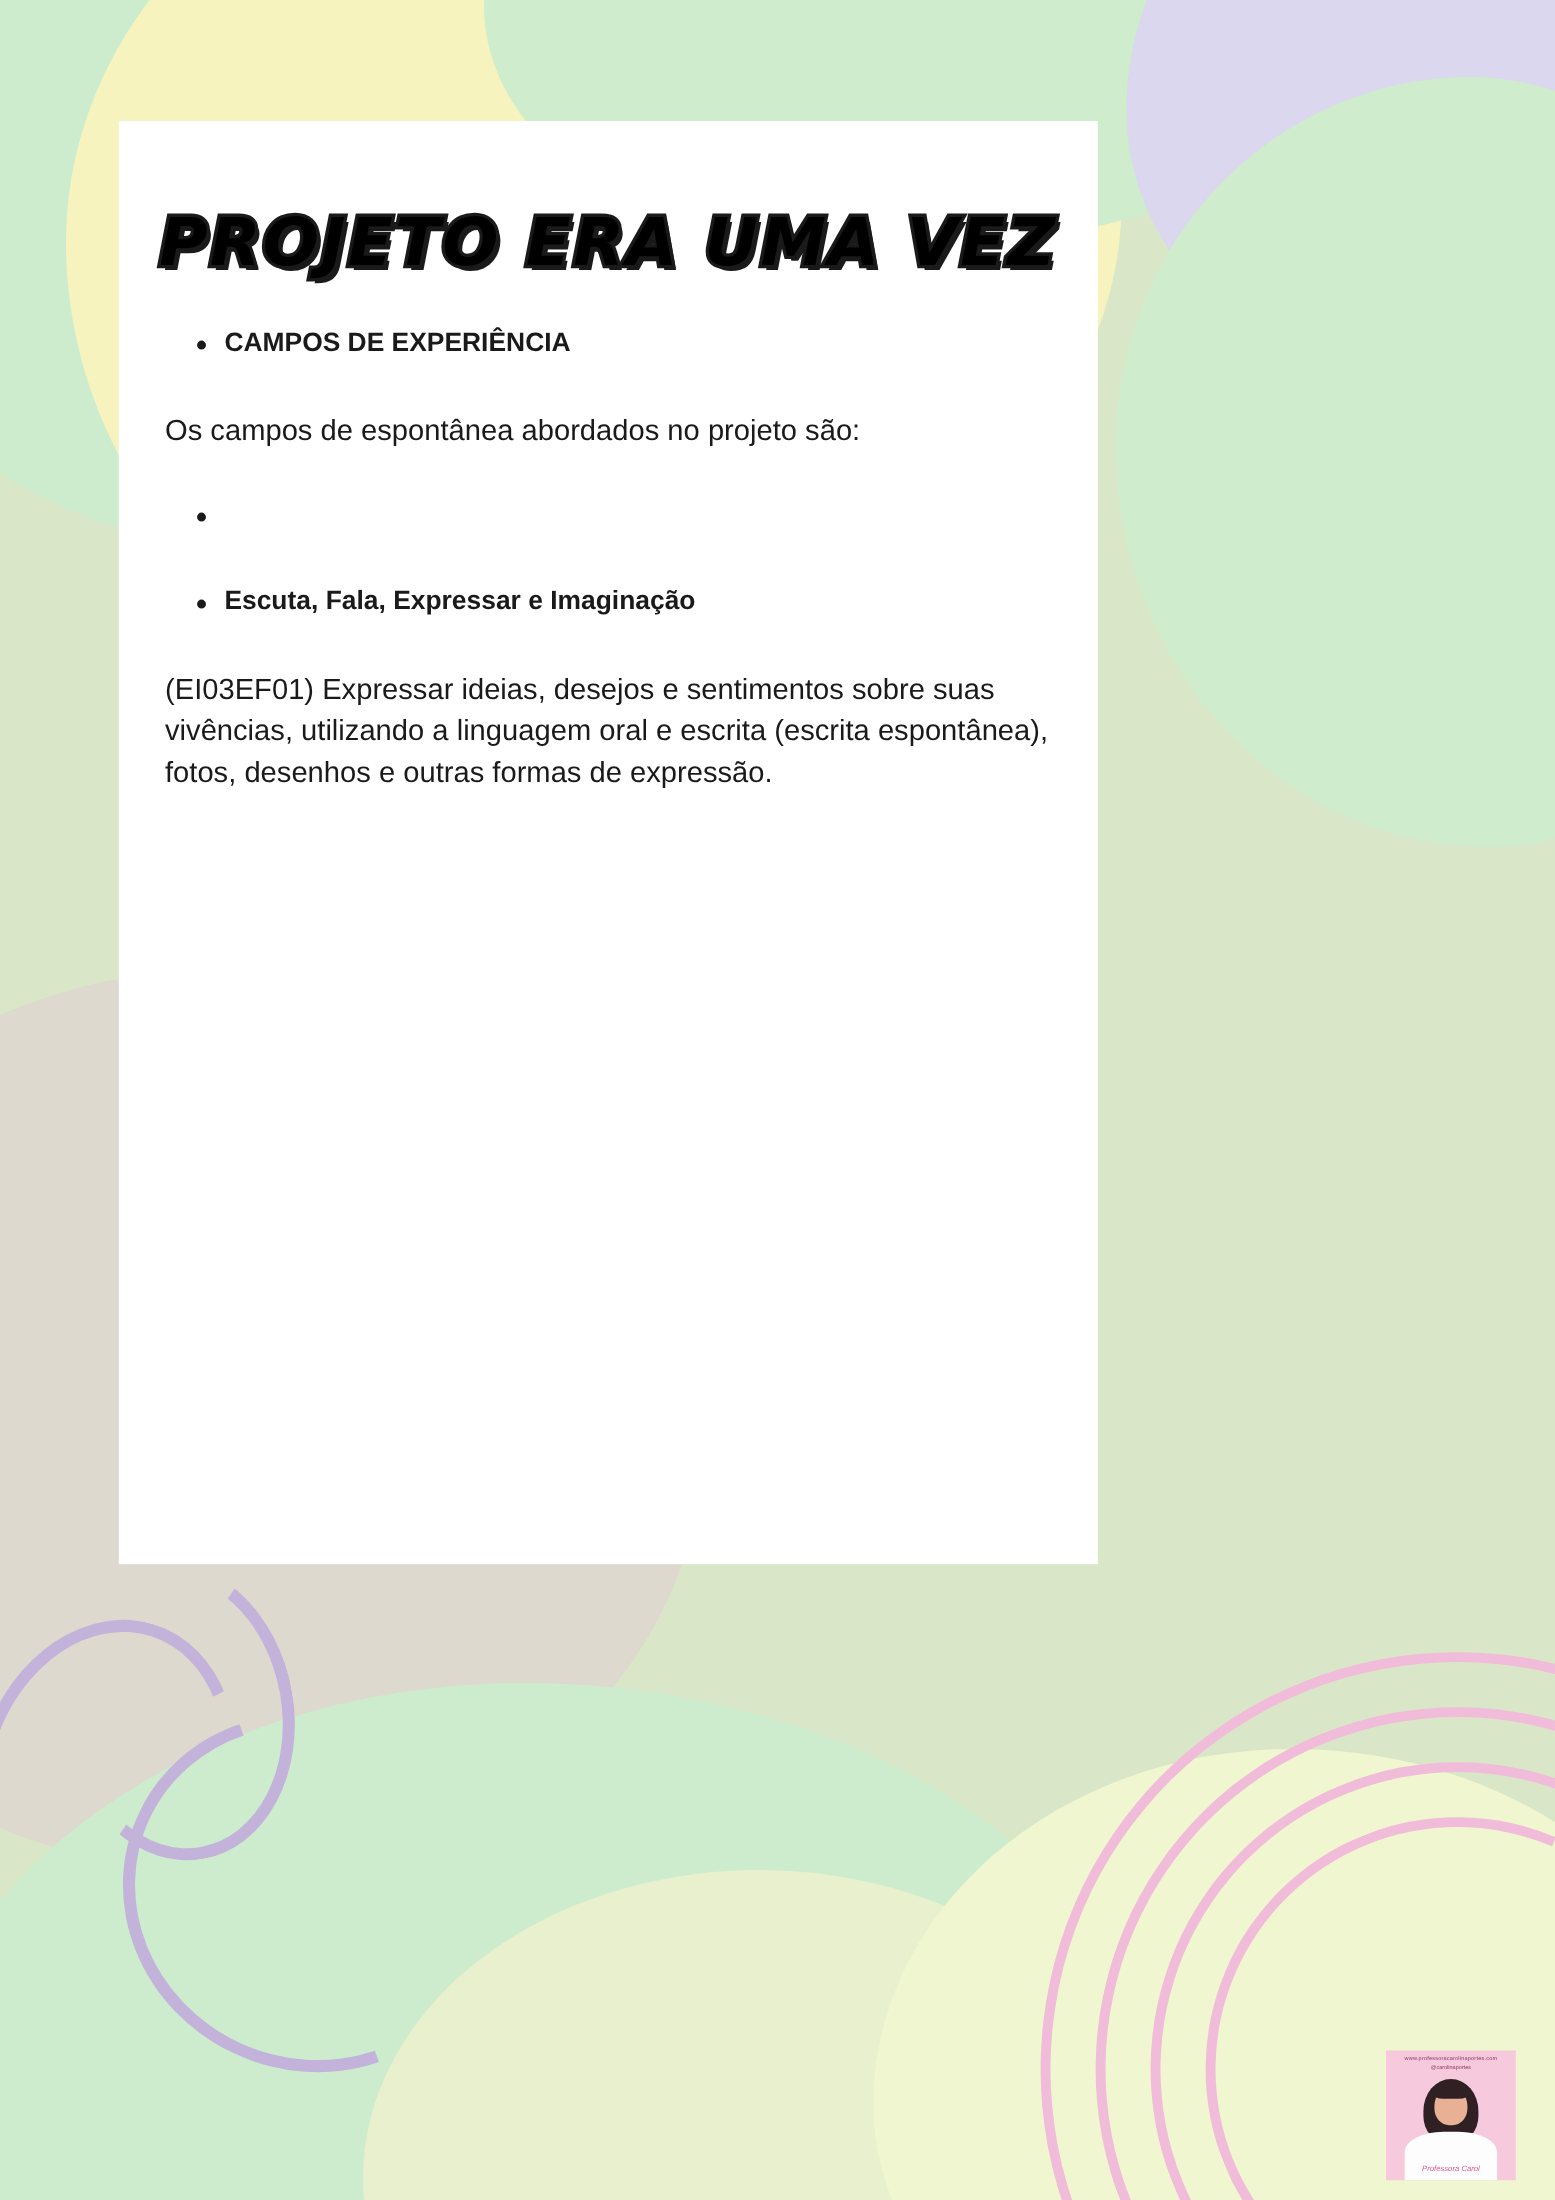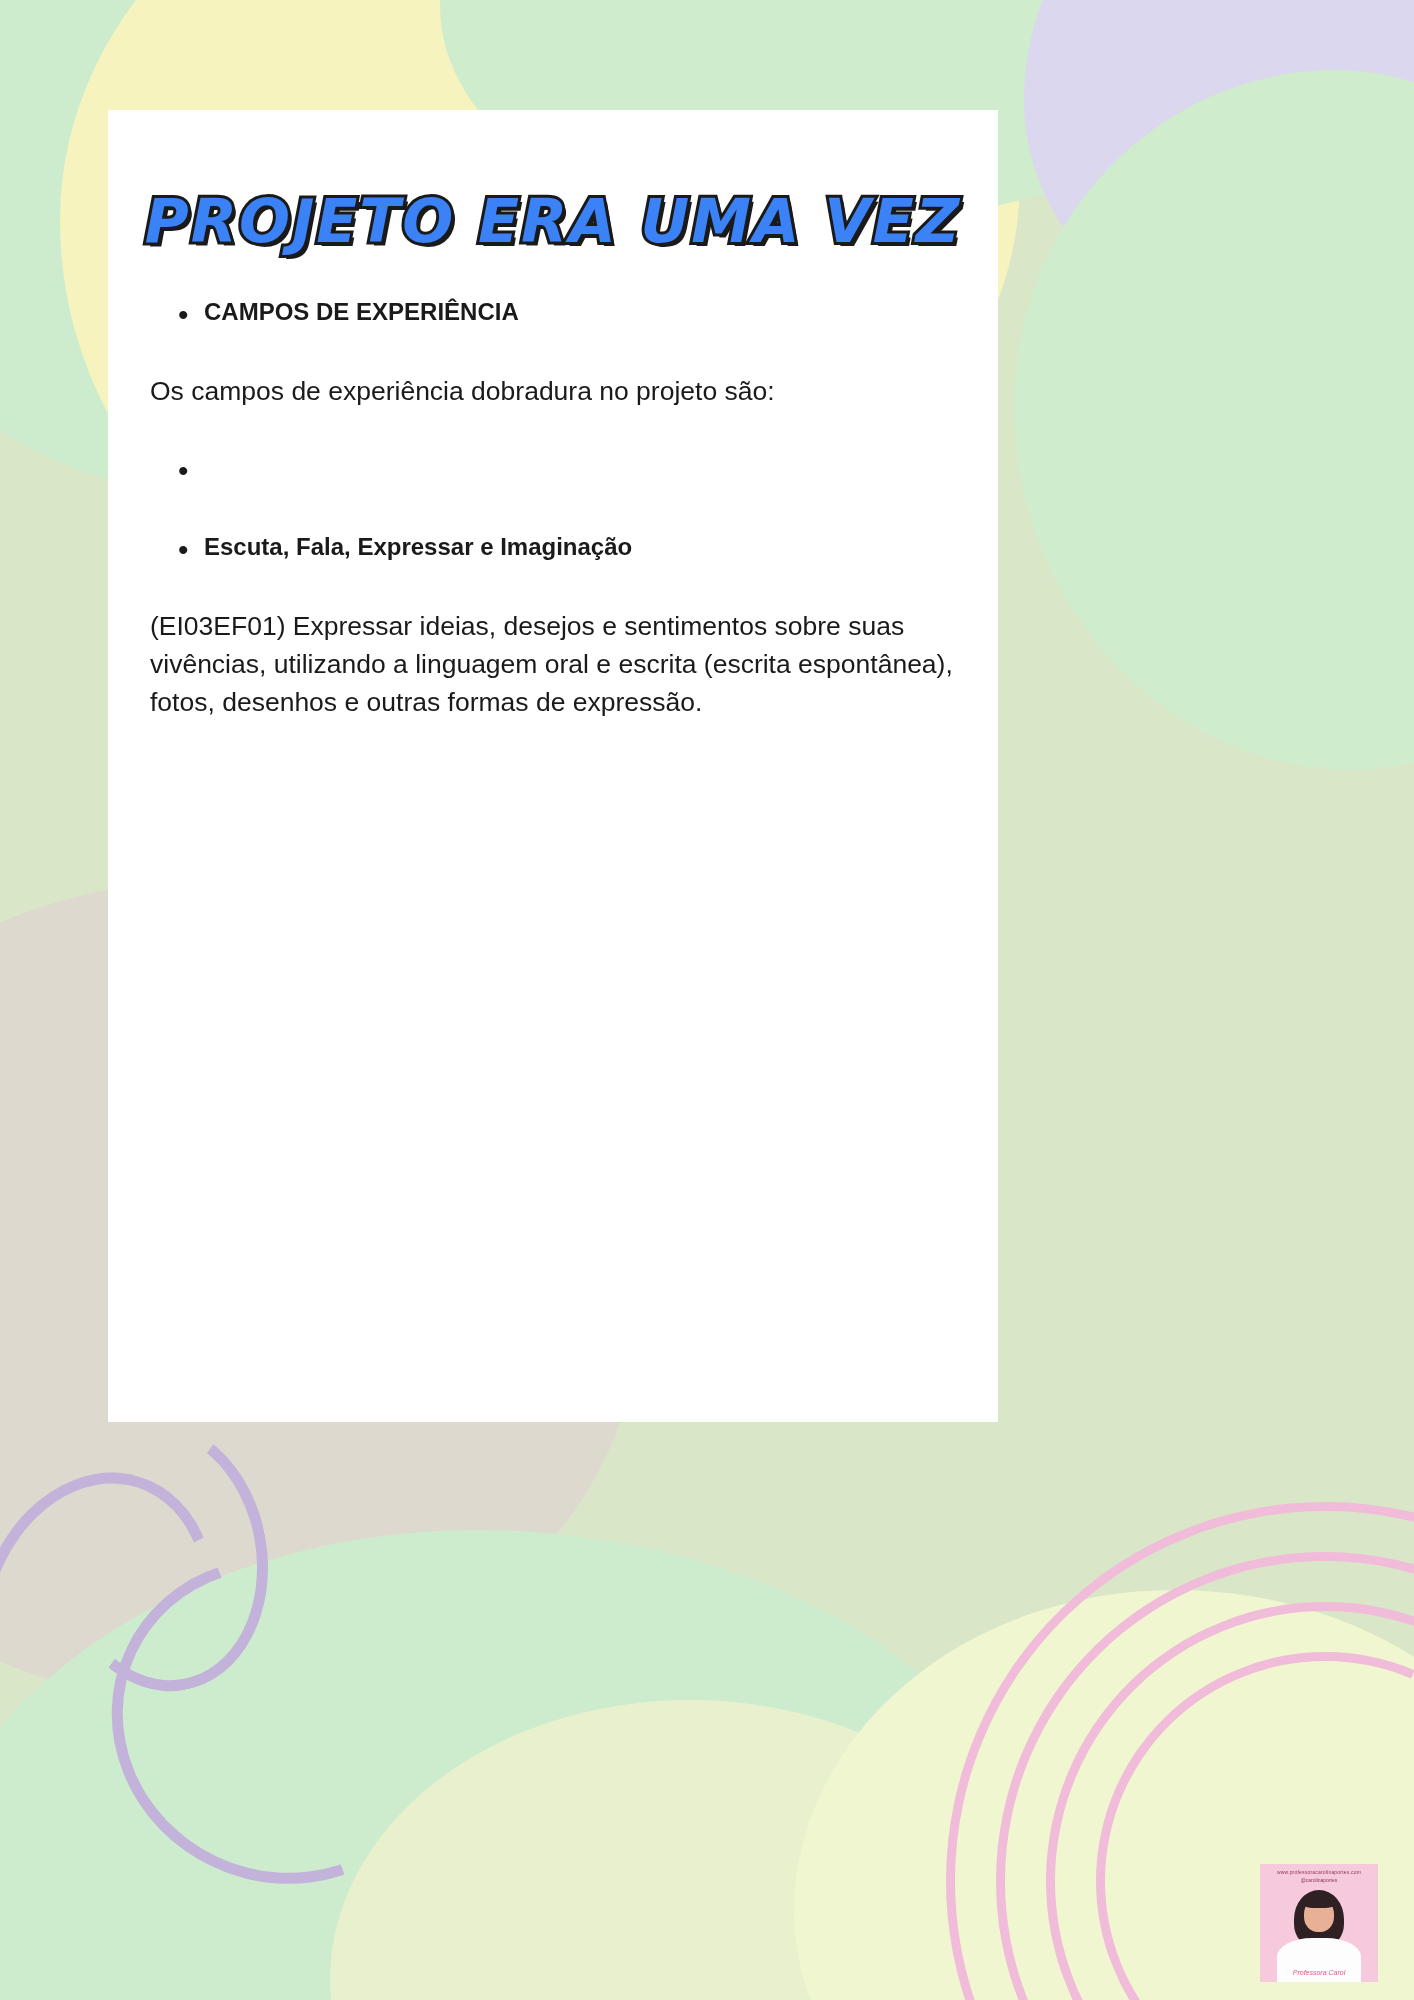--- a/index.html
+++ b/index.html
@@ -195,21 +195,21 @@
     padding: 52px 0 0 0;
   }
 
   .title {
     text-align: center;
     font-family: "DejaVu Sans", sans-serif;
     font-weight: bold;
     font-style: italic;
     font-size: 60px;
     letter-spacing: 2px;
-    color: #3b82f6;
+    color: #000000;
     margin: 26px 0 0 0;
     -webkit-text-stroke: 6px #1a1a1a;
     paint-order: stroke fill;
     text-shadow:
       4px 4px 0 #1a1a1a,
       -1px -1px 0 #1a1a1a;
     text-transform: uppercase;
     line-height: 1.1;
   }
 
@@ -355,21 +355,21 @@
 
     <h1 class="title">PROJETO ERA UMA VEZ</h1>
 
     <div class="content">
 
       <div class="bullet-row">
         <span class="bullet-dot">•</span>
         <span class="bullet-text">CAMPOS DE EXPERIÊNCIA</span>
       </div>
 
-      <p class="para">Os campos de experiência dobradura no projeto são:</p>
+      <p class="para">Os campos de espontânea abordados no projeto são:</p>
 
       <div class="bullet-row">
         <span class="bullet-dot">•</span>
       </div>
 
 
       <div class="bullet-row">
         <span class="bullet-dot">•</span>
         <span class="bullet-text">Escuta, Fala, Expressar e Imaginação</span>
       </div>

